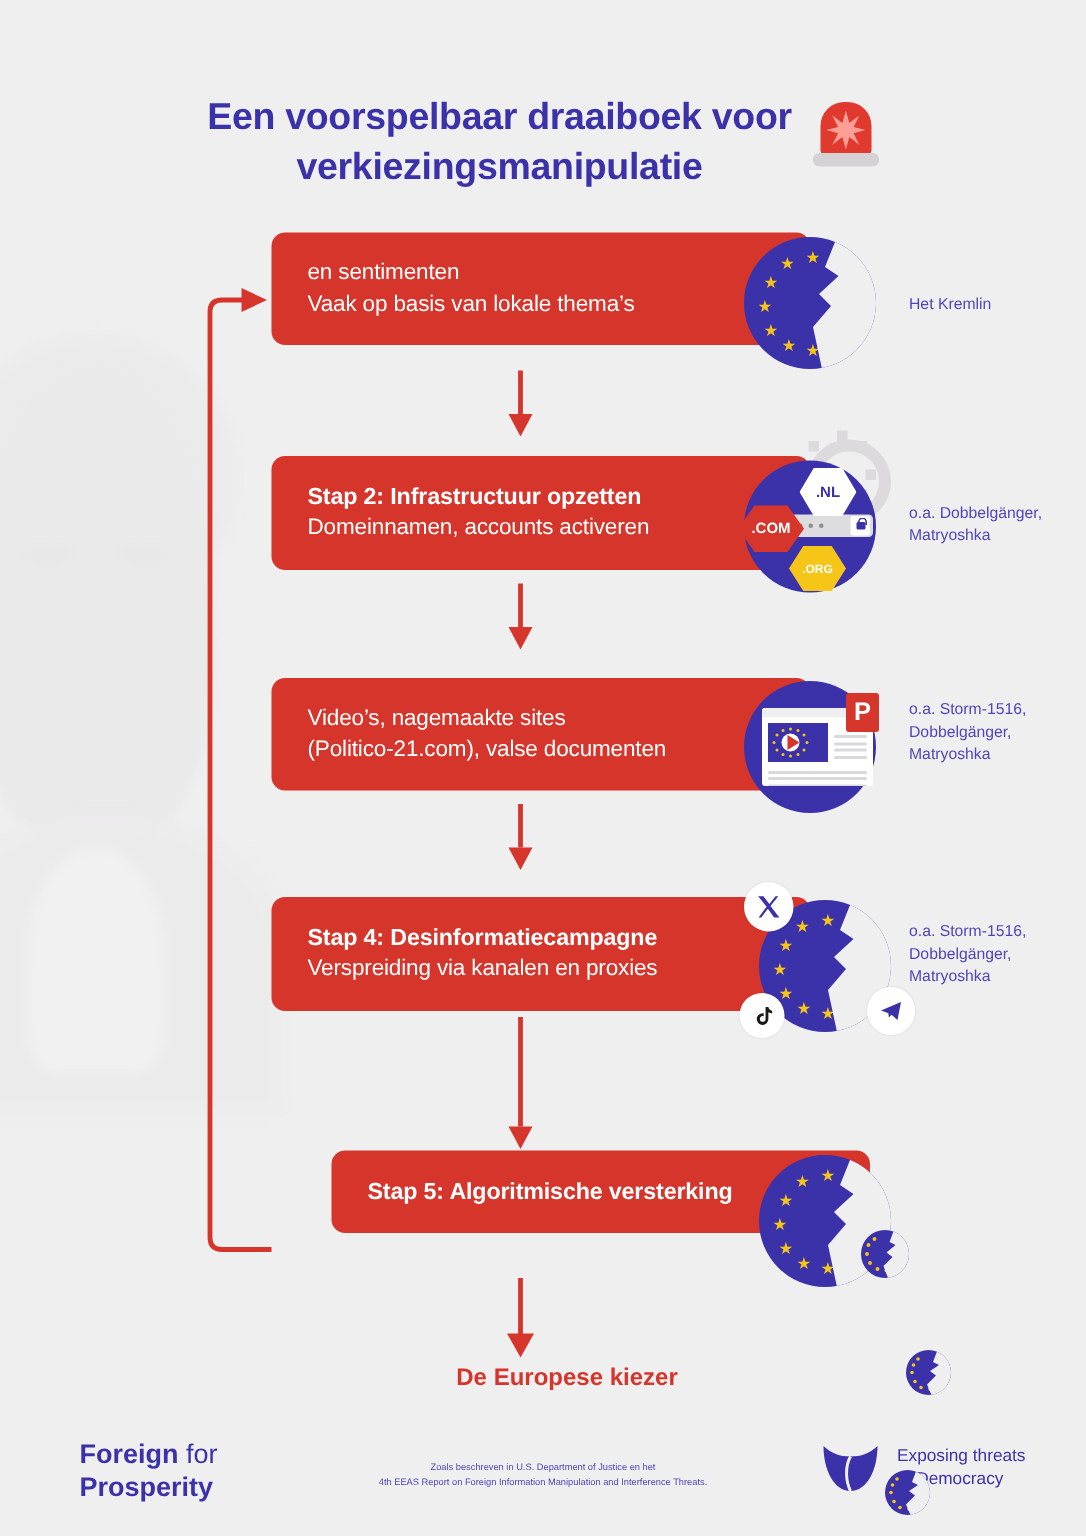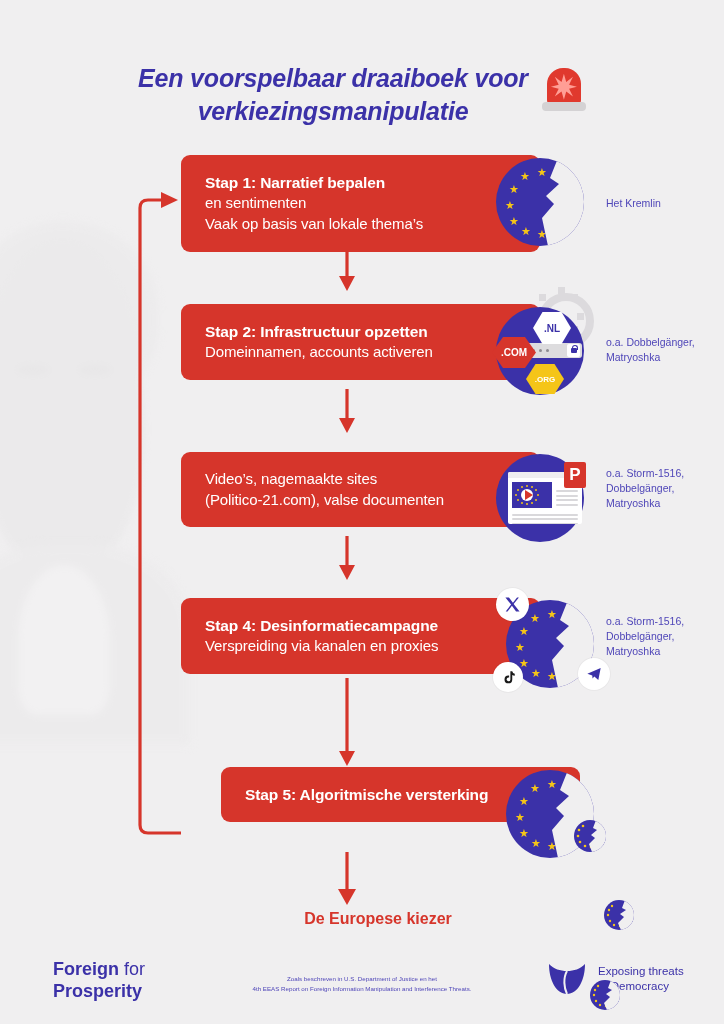--- a/index.html
+++ b/index.html
@@ -36,21 +36,21 @@
     position:absolute;left:58px;top:350px;width:92px;height:150px;
     background:#f4f3f4;border-radius:50% 50% 20% 20%;
     filter:blur(4px);
   }
   .wm-eye{
     position:absolute;width:30px;height:10px;background:#e2e1e2;
     border-radius:50%;filter:blur(2px);
   }
 
   
-  .header{position:absolute;left:0;top:62px;width:724px;text-align:center;font-style:italic;}
+  .header{position:absolute;left:0;top:62px;width:724px;text-align:center;}
   .title{
     display:inline-block;vertical-align:middle;
     color:#3b31a8;font-weight:bold;font-size:25px;line-height:1.32;
     letter-spacing:-.2px;max-width:400px;
   }
   .siren{
     display:inline-block;vertical-align:middle;
     width:44px;height:50px;position:relative;margin-left:14px;
     margin-top:-18px;
   }
@@ -203,21 +203,20 @@
       <polygon points="347,433 339,418 355,418"></polygon>
       <polygon points="347,580 339,565 355,565"></polygon>
       <polygon points="347,766 339,751 355,751"></polygon>
       <polygon points="347,905 338,889 356,889"></polygon>
       <polygon points="178,200 161,192 161,208"></polygon>
     </g>
   </svg>
 
   <div class="step" style="top:155px;">
     <div class="box">
-      <div class="t">Stap 1: Narratief bepalen</div>
       <div class="s">en sentimenten</div>
       <div class="s">Vaak op basis van lokale thema’s</div>
     </div>
   </div>
   <div class="icon-wrap" style="left:496px;top:158px;">
     <div class="eu" style="width:88px;height:88px;">
       <span class="star" style="left:41px;top:9px;font-size:11px;">★</span>
       <span class="star" style="left:24px;top:13px;font-size:11px;">★</span>
       <span class="star" style="left:57px;top:13px;font-size:11px;">★</span>
       <span class="star" style="left:13px;top:26px;font-size:11px;">★</span>

